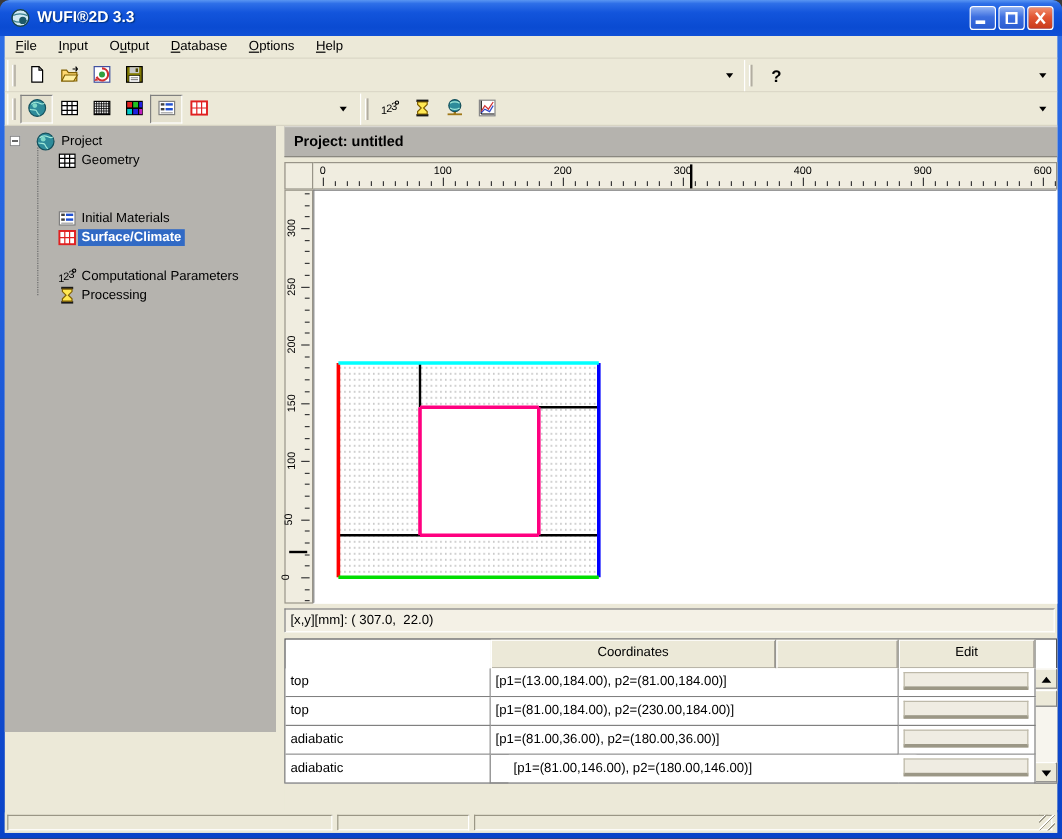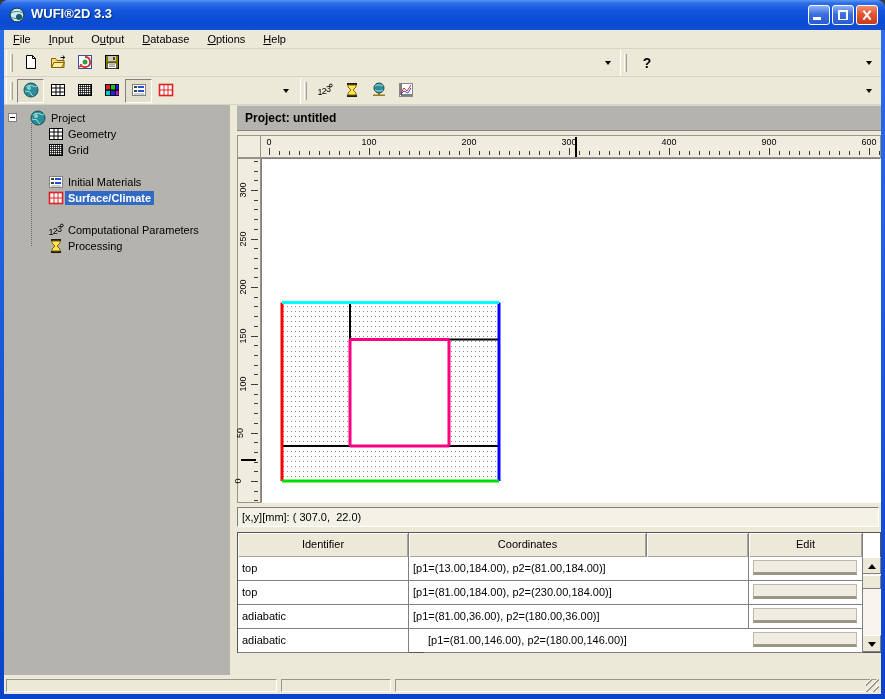--- a/index.html
+++ b/index.html
@@ -39,21 +39,21 @@
   .tb-icons{position:absolute;left:10px;top:1px;display:flex;}
   .tb-btn{width:27px;height:24px;display:flex;align-items:center;justify-content:center;
     border:1px solid transparent;}
   .tb-btn svg{width:16px;height:16px;}
   .tb-btn.pressed{background:#E4E0CE;border-color:#808080 #fff #fff #808080;}
   .tb-help-btn{position:absolute;left:14px;top:2px;width:24px;height:22px;text-align:center;
     font-size:14px;font-weight:bold;line-height:22px;}
   .dd-arrow{position:absolute;right:7px;top:11px;width:0;height:0;
     border-left:3.5px solid transparent;border-right:3.5px solid transparent;border-top:4px solid #000;}
   
-  .tree{position:absolute;left:4px;top:105px;width:226px;height:570px;background:#B5B3AE;overflow:hidden;padding-left:32px;}
+  .tree{position:absolute;left:4px;top:105px;width:226px;height:505px;background:#B5B3AE;overflow:hidden;padding-left:32px;}
   .tree-dotline{position:absolute;left:27px;top:18px;height:123px;width:0;border-left:1px dotted #6a6a6a;}
   .tree-row{position:absolute;left:0;height:16px;width:100%;display:flex;align-items:center;}
   .tree-exp{position:absolute;left:4px;top:3px;width:9px;height:9px;background:#fff;border:1px solid #808080;}
   .tree-exp::after{content:"";position:absolute;left:1px;top:3px;width:5px;height:1px;background:#000;}
   .tree-icon{position:absolute;width:16px;height:16px;}
   .tree-icon svg{width:16px;height:16px;}
   .tree-label{position:absolute;white-space:nowrap;padding:1px 3px;}
   .tree-label.sel{background:var(--sel,#316AC5);color:#fff;font-weight:bold;}
   .splitter{position:absolute;left:230px;top:105px;width:7px;height:570px;background:#ECE9D8;}
   
@@ -296,27 +296,20 @@
       </div>
       <div class="tree-row" style="top: 21px;">
         <span class="tree-icon" style="left:44px"><svg viewBox="0 0 16 16">
             <rect x="1.5" y="2.5" width="13" height="11" fill="#fff" stroke="#000"></rect>
             <line x1="1.5" y1="6" x2="14.5" y2="6" stroke="#000"></line>
             <line x1="1.5" y1="10" x2="14.5" y2="10" stroke="#000"></line>
             <line x1="6" y1="2.5" x2="6" y2="13.5" stroke="#000"></line>
             <line x1="10" y1="2.5" x2="10" y2="13.5" stroke="#000"></line>
           </svg></span>
         <span class="tree-label" style="left:61px">Geometry</span>
-      </div>
-      <div class="tree-row" style="top: 37px;">
-        <span class="tree-icon" style="left:44px"><svg viewBox="0 0 16 16">
-            <rect x="1.5" y="2.5" width="13" height="11" fill="#fff" stroke="#000"></rect>
-            <path d="M3.5 2.5v11M5.5 2.5v11M7.5 2.5v11M9.5 2.5v11M11.5 2.5v11M13.5 2.5v11M1.5 4.5h13M1.5 6.5h13M1.5 8.5h13M1.5 10.5h13M1.5 12.5h13" stroke="#000" stroke-width="0.7"></path>
-          </svg></span>
-        <span class="tree-label" style="left:61px">Grid</span>
       </div>
       <div class="tree-row" style="top: 69px;">
         <span class="tree-icon" style="left:44px"><svg viewBox="0 0 16 16">
             <rect x="1.5" y="2.5" width="13" height="11" fill="#fff" stroke="#808080"></rect>
             <rect x="3" y="4" width="3" height="2" fill="#404040"></rect>
             <rect x="7" y="4" width="6" height="2" fill="#2050D0"></rect>
             <rect x="3" y="8" width="3" height="2" fill="#404040"></rect>
             <rect x="7" y="8" width="6" height="2" fill="#2050D0"></rect>
             <rect x="3" y="11.5" width="10" height="1" fill="#A0A0A0"></rect>
           </svg></span>
@@ -500,21 +493,20 @@
     <div class="grid-table" id="grid-table">
       <div class="vscroll">
         <div class="sc-btn" style="top:0;">
             <span class="tri-up"></span>
           </div>
         <div class="sc-thumb"></div>
         <div class="sc-btn" style="top:78px;">
             <span class="tri-down"></span>
           </div>
       </div>
-    <div class="th-cell" style="left: 0px; width: 171px;">Identifier</div>
         <div class="th-cell" style="left: 171px; width: 238px;">Coordinates</div>
         <div class="th-cell" style="left: 409px; width: 102px;"></div>
         <div class="th-cell" style="left: 511px; width: 114px;">Edit</div>
         <div class="td-cell" style="left: 0px; top: 24px; width: 171px;">top</div>
         <div class="td-cell" style="left: 171px; top: 24px; width: 340px;">[p1=(13.00,184.00), p2=(81.00,184.00)]</div>
         <div class="td-cell" style="left: 511px; top: 24px; width: 114px;">
           <div class="edit-btn"></div>
         </div>
         <div class="td-cell" style="left: 0px; top: 48px; width: 171px;">top</div>
         <div class="td-cell" style="left: 171px; top: 48px; width: 340px;">[p1=(81.00,184.00), p2=(230.00,184.00)]</div>

